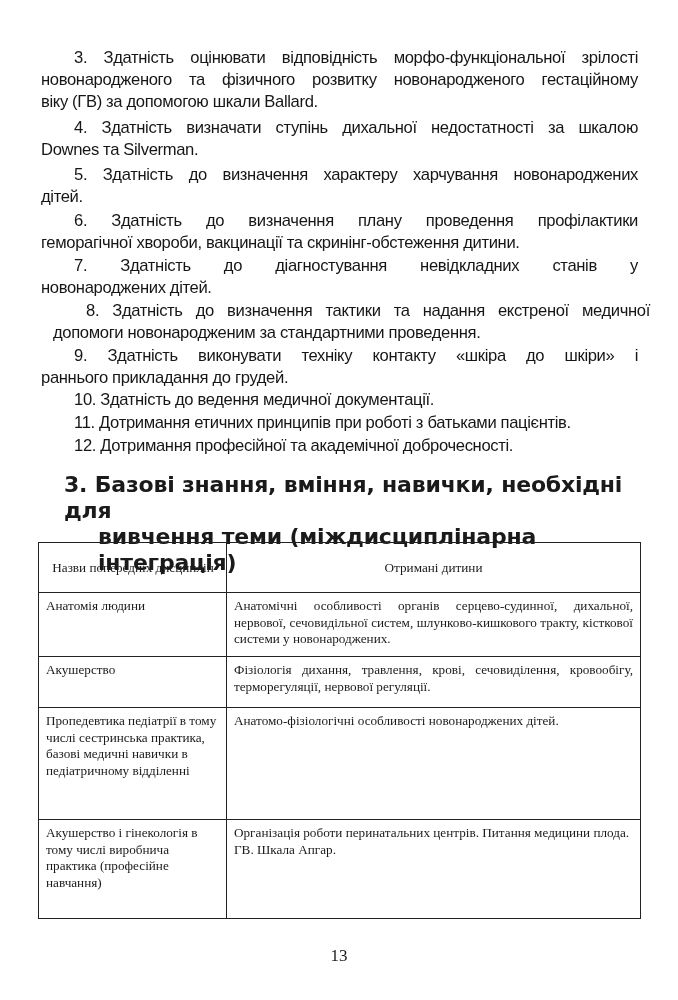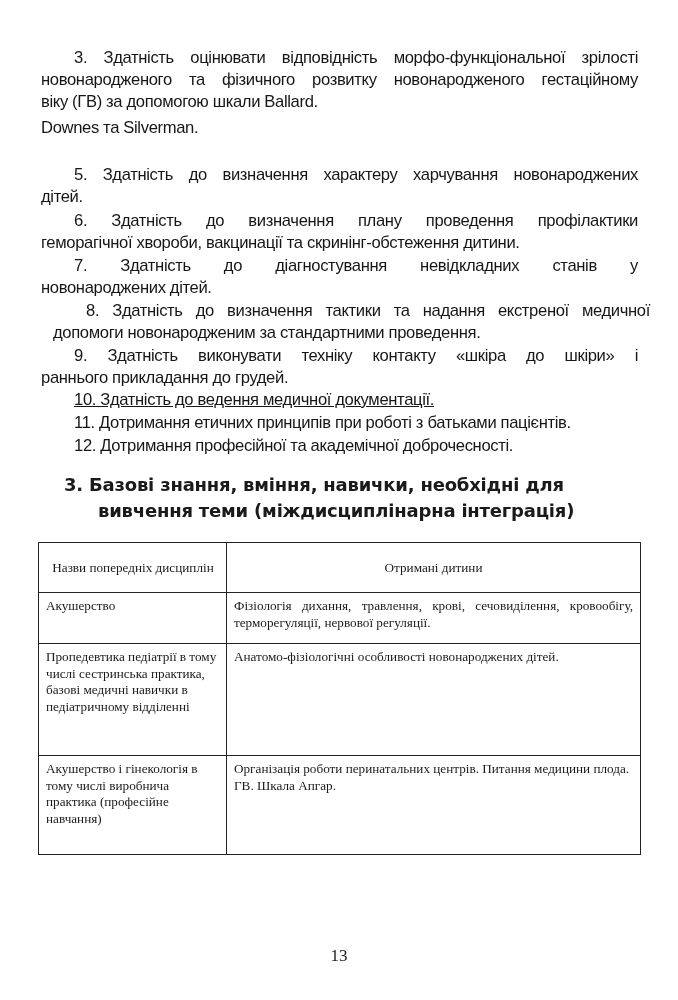--- a/index.html
+++ b/index.html
@@ -13,21 +13,21 @@
     font-family: "Liberation Sans Narrow", "Liberation Sans", sans-serif;
     font-size: 16.6px; line-height: 22px; text-align: justify;
     letter-spacing: -0.35px;
   }
   .para .first { display: block; text-indent: 33px; text-align-last: justify; }
   .para .last { display: block; text-align: left; }
   .para.single { text-indent: 33px; text-align: left; }
   .heading {
     position: absolute; left: 64px; width: 560px;
     font-family: "DejaVu Sans", sans-serif; font-weight: bold;
-    font-size: 18px; line-height: 26px; color: #1a1a1a; letter-spacing: -0.2px;
+    font-size: 22px; line-height: 26px; color: #1a1a1a; letter-spacing: -0.2px;
   }
   .heading .l2 { display: block; padding-left: 34px; }
   table {
     position: absolute; left: 38px; top: 542px; width: 603px;
     border-collapse: collapse;
     font-family: "Liberation Serif", serif; font-size: 13.2px; line-height: 16.6px; color: #1a1a1a;
   }
   td, th { border: 1.4px solid #222; vertical-align: top; padding: 0; }
   th { font-weight: normal; text-align: center; vertical-align: middle; }
   .c1 { width: 174px; padding: 5px 6px 3px 7px; }
@@ -40,20 +40,21 @@
 </head>
 <body>
 
 <div class="para" style="top:47px;">
   <span class="first">3. Здатність оцінювати відповідність морфо-функціональної зрілості</span>
   <span class="first" style="text-indent:0;">новонародженого та фізичного розвитку новонародженого гестаційному</span>
   <span class="last">віку (ГВ) за допомогою шкали Ballard.</span>
 </div>
 
 <div class="para" style="top:117px;">
+  <span class="first">4. Здатність визначати ступінь дихальної недостатності за шкалою</span>
   <span class="last">Downes та Silverman.</span>
 </div>
 
 <div class="para" style="top:164px;">
   <span class="first">5. Здатність до визначення характеру харчування новонароджених</span>
   <span class="last">дітей.</span>
 </div>
 
 <div class="para" style="top:210px;">
   <span class="first">6. Здатність до визначення плану проведення профілактики</span>
@@ -68,34 +69,38 @@
 <div class="para" style="top:300px;margin-left:12px;">
   <span class="first">8. Здатність до визначення тактики та надання екстреної медичної</span>
   <span class="last">допомоги новонародженим за стандартними проведення.</span>
 </div>
 
 <div class="para" style="top:345px;">
   <span class="first">9. Здатність виконувати техніку контакту «шкіра до шкіри» і</span>
   <span class="last">раннього прикладання до грудей.</span>
 </div>
 
-<div class="para single" style="top:389px;text-decoration:underline;">10. Здатність до ведення медичної документації.</div>
+<div class="para single" style="top:389px;">10. Здатність до ведення медичної документації.</div>
 <div class="para single" style="top:412px;">11. Дотримання етичних принципів при роботі з батьками пацієнтів.</div>
 <div class="para single" style="top:435px;">12. Дотримання професійної та академічної доброчесності.</div>
 
 <div class="heading" style="top:472px;">
   <span>3. Базові знання, вміння, навички, необхідні для</span>
   <span class="l2">вивчення теми (міждисциплінарна інтеграція)</span>
 </div>
 
 <table>
   <tbody>
       <tr style="height:50px;">
     <th class="c1">Назви попередніх дисциплін</th>
     <th class="c2" style="text-align:center;">Отримані дитини</th>
+  </tr>
+  <tr style="height:64px;">
+    <td class="c1">Анатомія людини</td>
+    <td class="c2">Анатомічні особливості органів серцево-судинної, дихальної, нервової, сечовидільної систем, шлунково-кишкового тракту, кісткової системи у новонароджених.</td>
   </tr>
   <tr style="height:51px;">
     <td class="c1">Акушерство</td>
     <td class="c2">Фізіологія дихання, травлення, крові, сечовиділення, кровообігу, терморегуляції, нервової регуляції.</td>
   </tr>
   <tr style="height:112px;">
     <td class="c1" style="text-align:left;">Пропедевтика педіатрії в тому числі сестринська практика, базові медичні навички в педіатричному відділенні</td>
     <td class="c2" style="text-align:left;">Анатомо-фізіологічні особливості новонароджених дітей.</td>
   </tr>
   <tr style="height:99px;">

